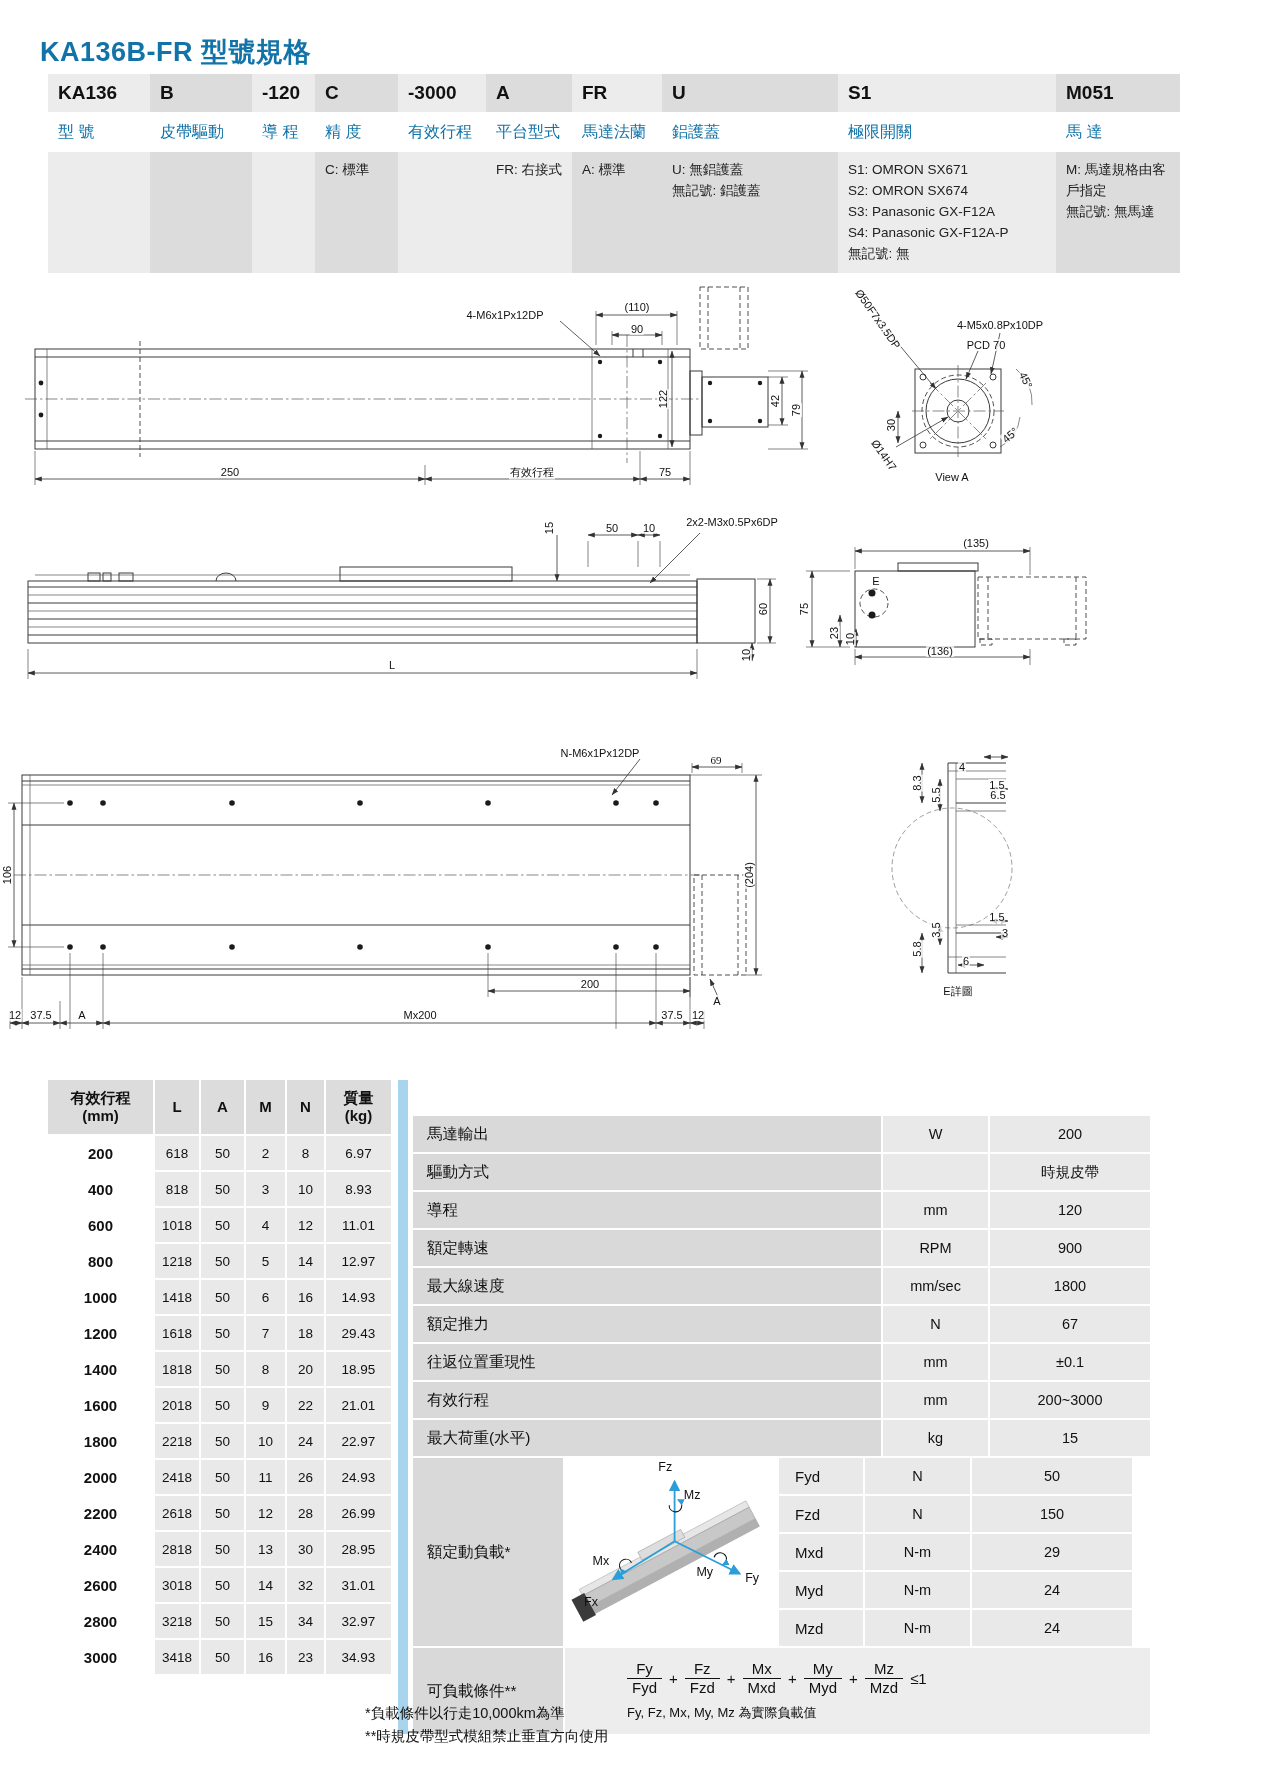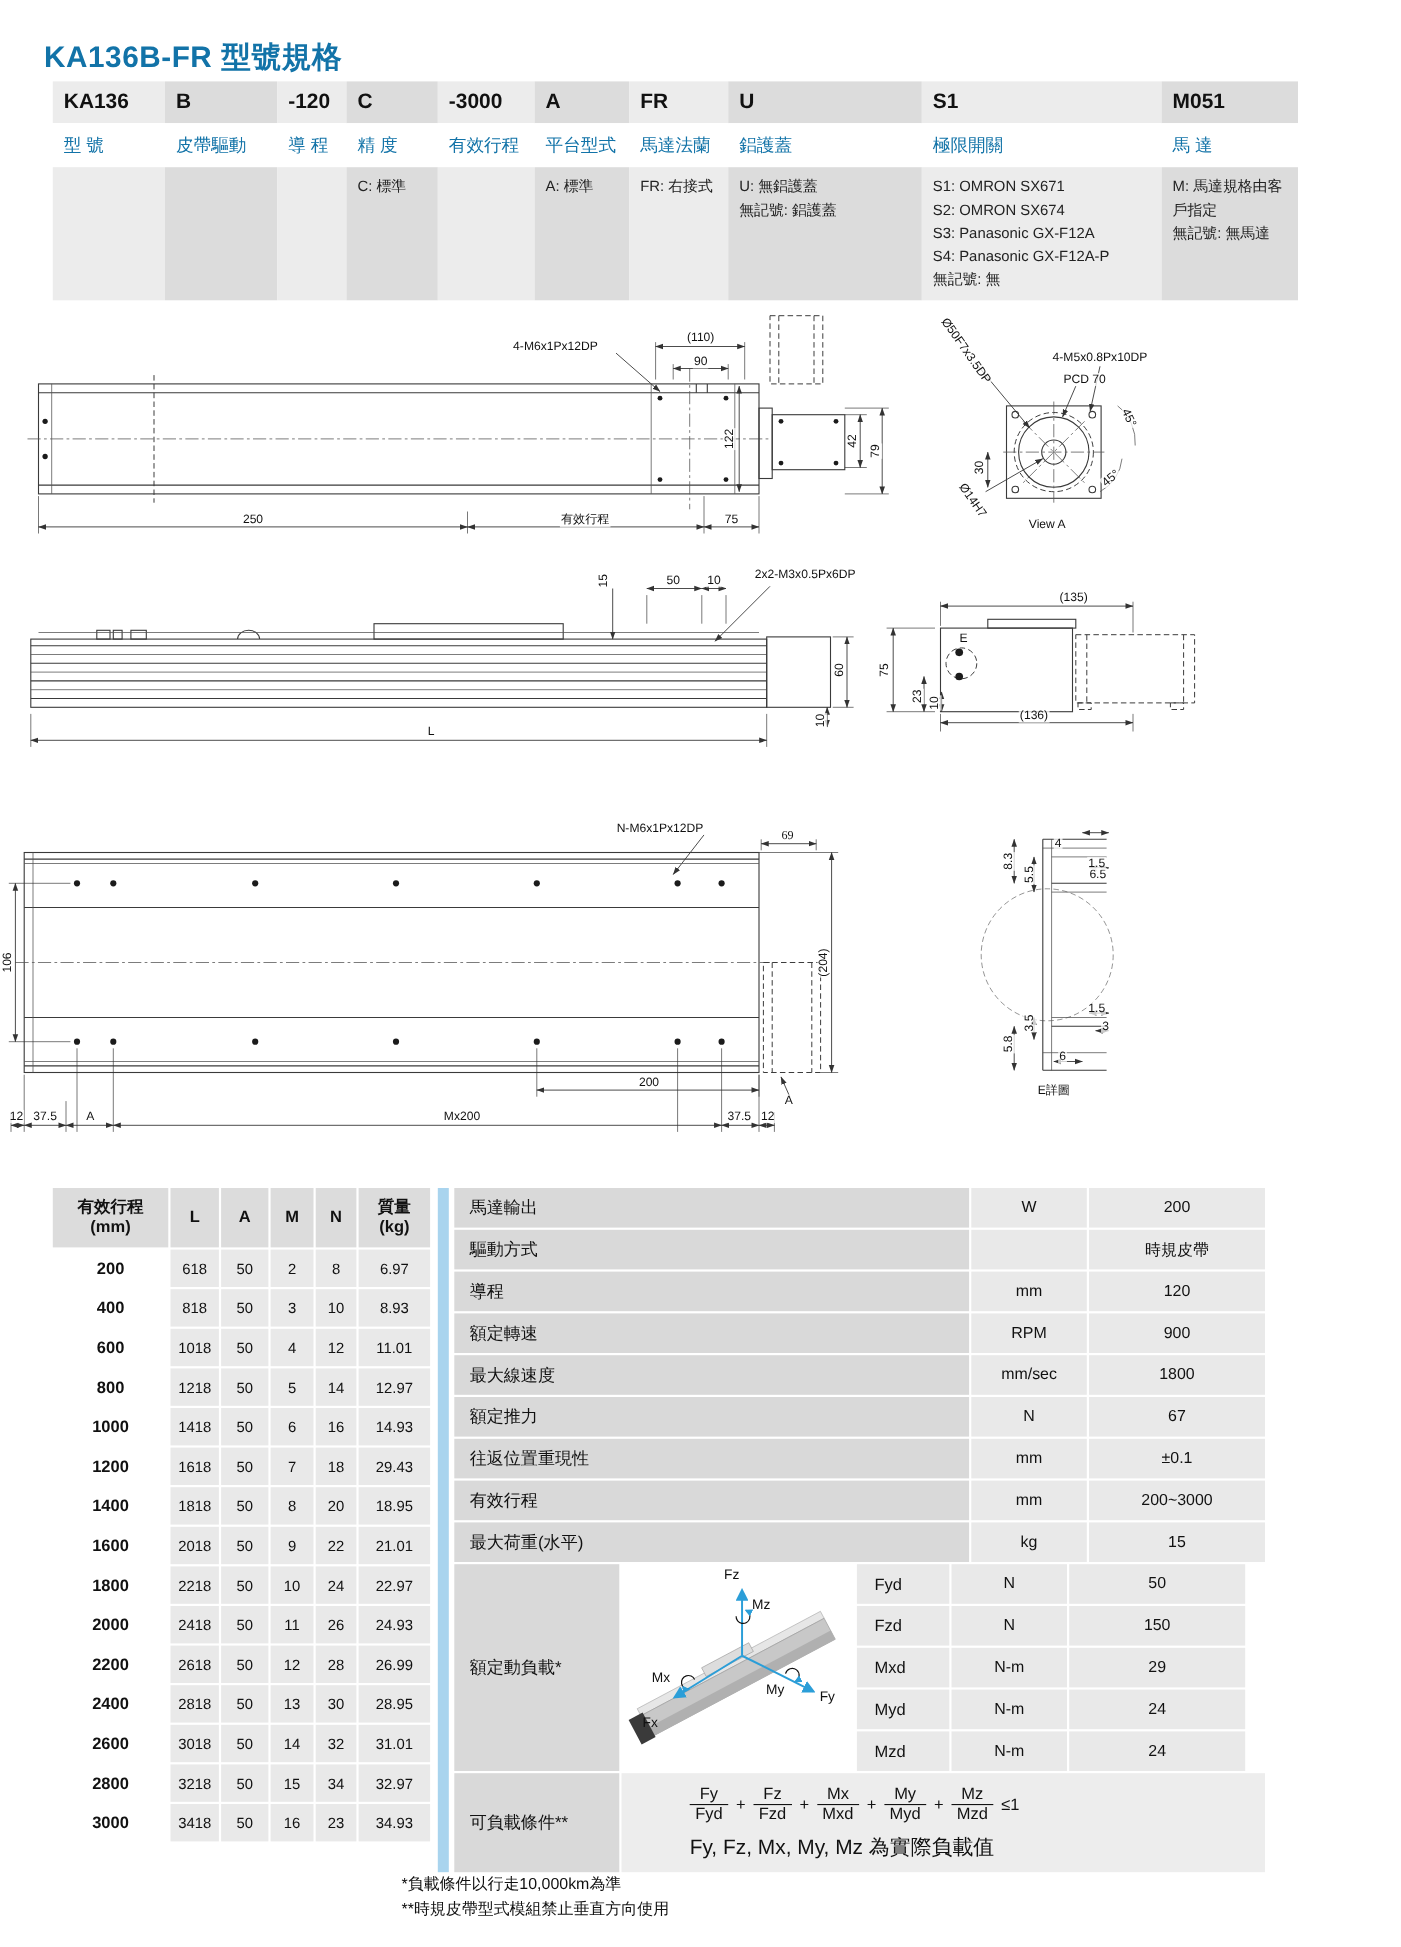--- a/index.html
+++ b/index.html
@@ -27,36 +27,36 @@
   .ext{stroke:#333;stroke-width:.6;fill:none;}
   .ld{stroke:#333;stroke-width:.8;fill:none;marker-end:url(#ar);}
   .scr{fill:#1b1b1b;stroke:none;}
   
   .tables{position:absolute;left:48px;top:1080px;width:1102px;display:flex;gap:5px;align-items:stretch;}
   .dim-table{width:345px;display:grid;grid-template-columns:105px 44px 43px 39px 37px 65px;gap:2px;align-content:start;}
   .dt-h{background:#dcdcdc;height:54px;display:flex;flex-direction:column;justify-content:center;align-items:center;font-weight:bold;font-size:15px;line-height:1.2;}
   .dt-c{background:#e9e9e9;height:34px;display:flex;align-items:center;justify-content:center;font-size:13.5px;}
   .dt-c.first{background:#ffffff;font-weight:bold;font-size:15px;}
   .stripe{width:10px;background:#a9d4ee;}
-  .spec{flex:1;display:flex;flex-direction:column;gap:2px;}
+  .spec{flex:1;display:flex;flex-direction:column;gap:2px;margin-top:36px;}
   .spec-row{display:grid;grid-template-columns:1fr 105px 160px;gap:2px;height:36px;}
   .sp-l{background:#d9d9d9;display:flex;align-items:center;padding-left:14px;font-size:15.5px;}
   .sp-u,.sp-v{background:#e9e9e9;display:flex;align-items:center;justify-content:center;font-size:14.5px;}
   .spec-dyn{display:flex;gap:2px;height:188px;}
   .dyn-label{width:150px;background:#d9d9d9;display:flex;align-items:center;padding-left:14px;font-size:15.5px;box-sizing:border-box;flex:none;}
   .dyn-diagram{flex:1;background:#fff;position:relative;}
   .dyn-sub{width:371px;flex:none;display:grid;grid-template-columns:84px 105px 160px;grid-auto-rows:36px;gap:2px;}
   .dyn-sub .name{background:#e9e9e9;display:flex;align-items:center;padding-left:16px;font-size:15px;}
   .axis-label{position:absolute;font-size:12.5px;color:#111;}
   .spec-formula{display:flex;gap:2px;min-height:86px;}
   .formula-content{flex:1;background:#ededed;display:flex;flex-direction:column;justify-content:center;padding:10px 10px 10px 62px;box-sizing:border-box;}
   .formula-row{display:flex;align-items:center;gap:7px;font-size:15px;}
   .frac{display:inline-flex;flex-direction:column;align-items:center;line-height:1.2;}
   .frac .den{border-top:1.4px solid #111;padding:0 5px;}
-  .formula-note{margin-top:7px;font-size:19px;}
+  .formula-note{margin-top:7px;font-size:13px;}
   .footnotes{position:absolute;left:365px;top:1702px;font-size:14.5px;line-height:1.6;color:#111;}
 </style>
 </head>
 <body>
 
 <h1 class="page-title">KA136B-FR 型號規格</h1>
 
 <div class="model-code">
   <div class="mc-row" id="mc-codes">
       <div class="mc-code sha">KA136</div>
@@ -81,22 +81,22 @@
       <div class="mc-label">鋁護蓋</div>
       <div class="mc-label">極限開關</div>
       <div class="mc-label">馬 達</div>
     </div>
   <div class="mc-row" id="mc-opts">
       <div class="mc-opt sha"></div>
       <div class="mc-opt shb"></div>
       <div class="mc-opt sha"></div>
       <div class="mc-opt shb">C: 標準</div>
       <div class="mc-opt sha"></div>
+      <div class="mc-opt sha">FR: 右接式</div>
       <div class="mc-opt shb">A: 標準</div>
-      <div class="mc-opt sha">FR: 右接式</div>
       <div class="mc-opt shb">U: 無鋁護蓋
 無記號: 鋁護蓋</div>
       <div class="mc-opt sha">S1: OMRON SX671
 S2: OMRON SX674
 S3: Panasonic GX-F12A
 S4: Panasonic GX-F12A-P
 無記號: 無</div>
       <div class="mc-opt shb">M: 馬達規格由客戶指定
 無記號: 無馬達</div>
     </div>

